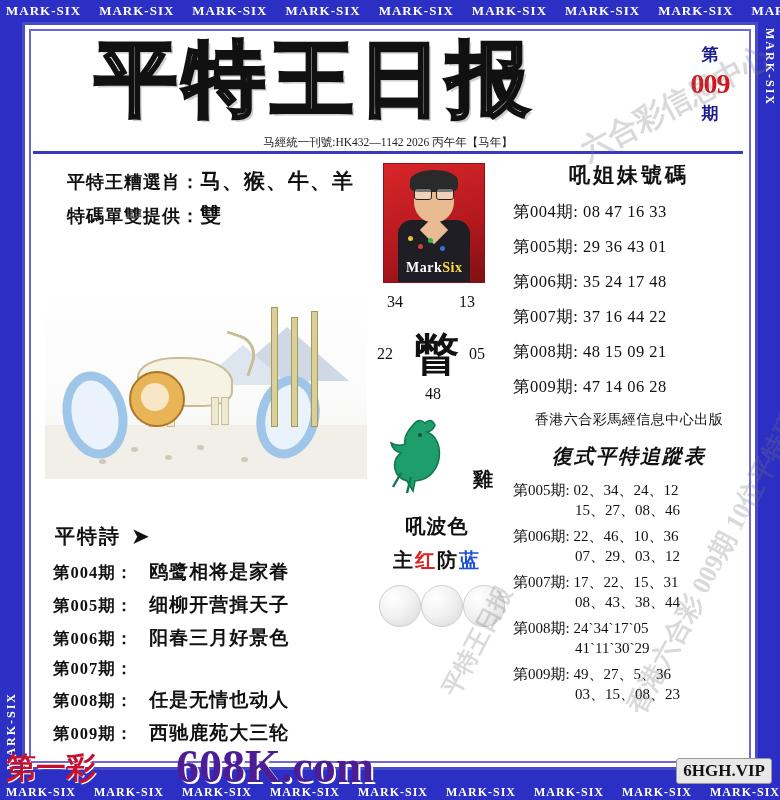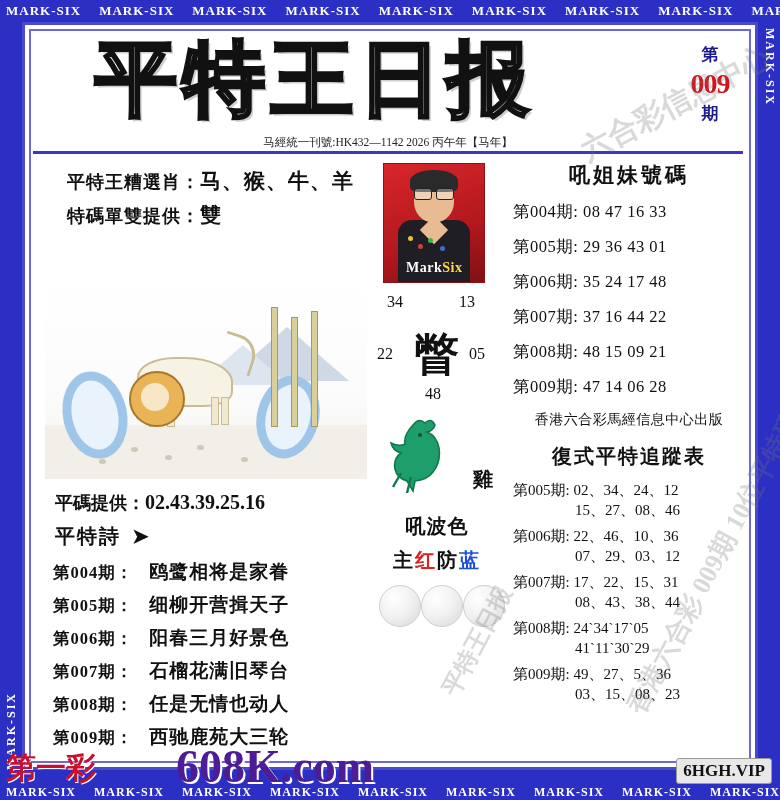--- a/index.html
+++ b/index.html
@@ -256,21 +256,21 @@
     font-size:16.5px;color:#111;margin-bottom:13px;letter-spacing:.5px;
   }
   .pub-line{
     margin-top:6px;text-align:center;
     font-family:"Liberation Serif","DejaVu Serif",serif;
     font-size:14px;color:#111;letter-spacing:.5px;
   }
   .zz-title{
     margin-top:14px;text-align:center;
     font-family:"Liberation Serif","DejaVu Serif",serif;
-    font-size:20px;font-weight:bold;color:#111;letter-spacing:2px;
+    font-size:20px;font-weight:bold;color:#111;letter-spacing:2px;font-style:italic;
   }
   .zz-list{margin-top:10px;}
   .zz-row{
     font-family:"Liberation Serif","DejaVu Serif",serif;
     font-size:15px;color:#111;line-height:20px;margin-bottom:6px;
   }
   .zz-row .cont{display:block;margin-left:62px;}
   
   .wm{
     position:absolute;color:rgba(120,120,120,.28);
@@ -396,23 +396,20 @@
           <div class="pole" style="left:44px;top:4px;height:114px;"></div>
         </div>
 
         <div class="pebble" style="left:86px;top:168px;"></div>
         <div class="pebble" style="left:120px;top:176px;"></div>
         <div class="pebble" style="left:152px;top:166px;"></div>
         <div class="pebble" style="left:196px;top:178px;"></div>
         <div class="pebble" style="left:54px;top:180px;"></div>
       </div>
 
-      <div class="pingma">
-        <span>平碼提供：</span><span class="nums">02.43.39.25.16</span>
-      </div>
 
       <div class="pingte-shi">
         <span>平特詩</span>
         <span style="display:inline-block;margin-left:4px;">➤</span>
       </div>
 
       <div class="shi-list" id="poem-list">
           <div class="shi-row">
             <span class="period">第004期：</span>
             <span>鸥鹭相将是家眷</span>
@@ -420,21 +417,20 @@
           <div class="shi-row">
             <span class="period">第005期：</span>
             <span>细柳开营揖天子</span>
           </div>
           <div class="shi-row">
             <span class="period">第006期：</span>
             <span>阳春三月好景色</span>
           </div>
           <div class="shi-row">
             <span class="period">第007期：</span>
-            <span>石榴花满旧琴台</span>
           </div>
           <div class="shi-row">
             <span class="period">第008期：</span>
             <span>任是无情也动人</span>
           </div>
           <div class="shi-row">
             <span class="period">第009期：</span>
             <span>西驰鹿苑大三轮</span>
           </div>
         </div>

